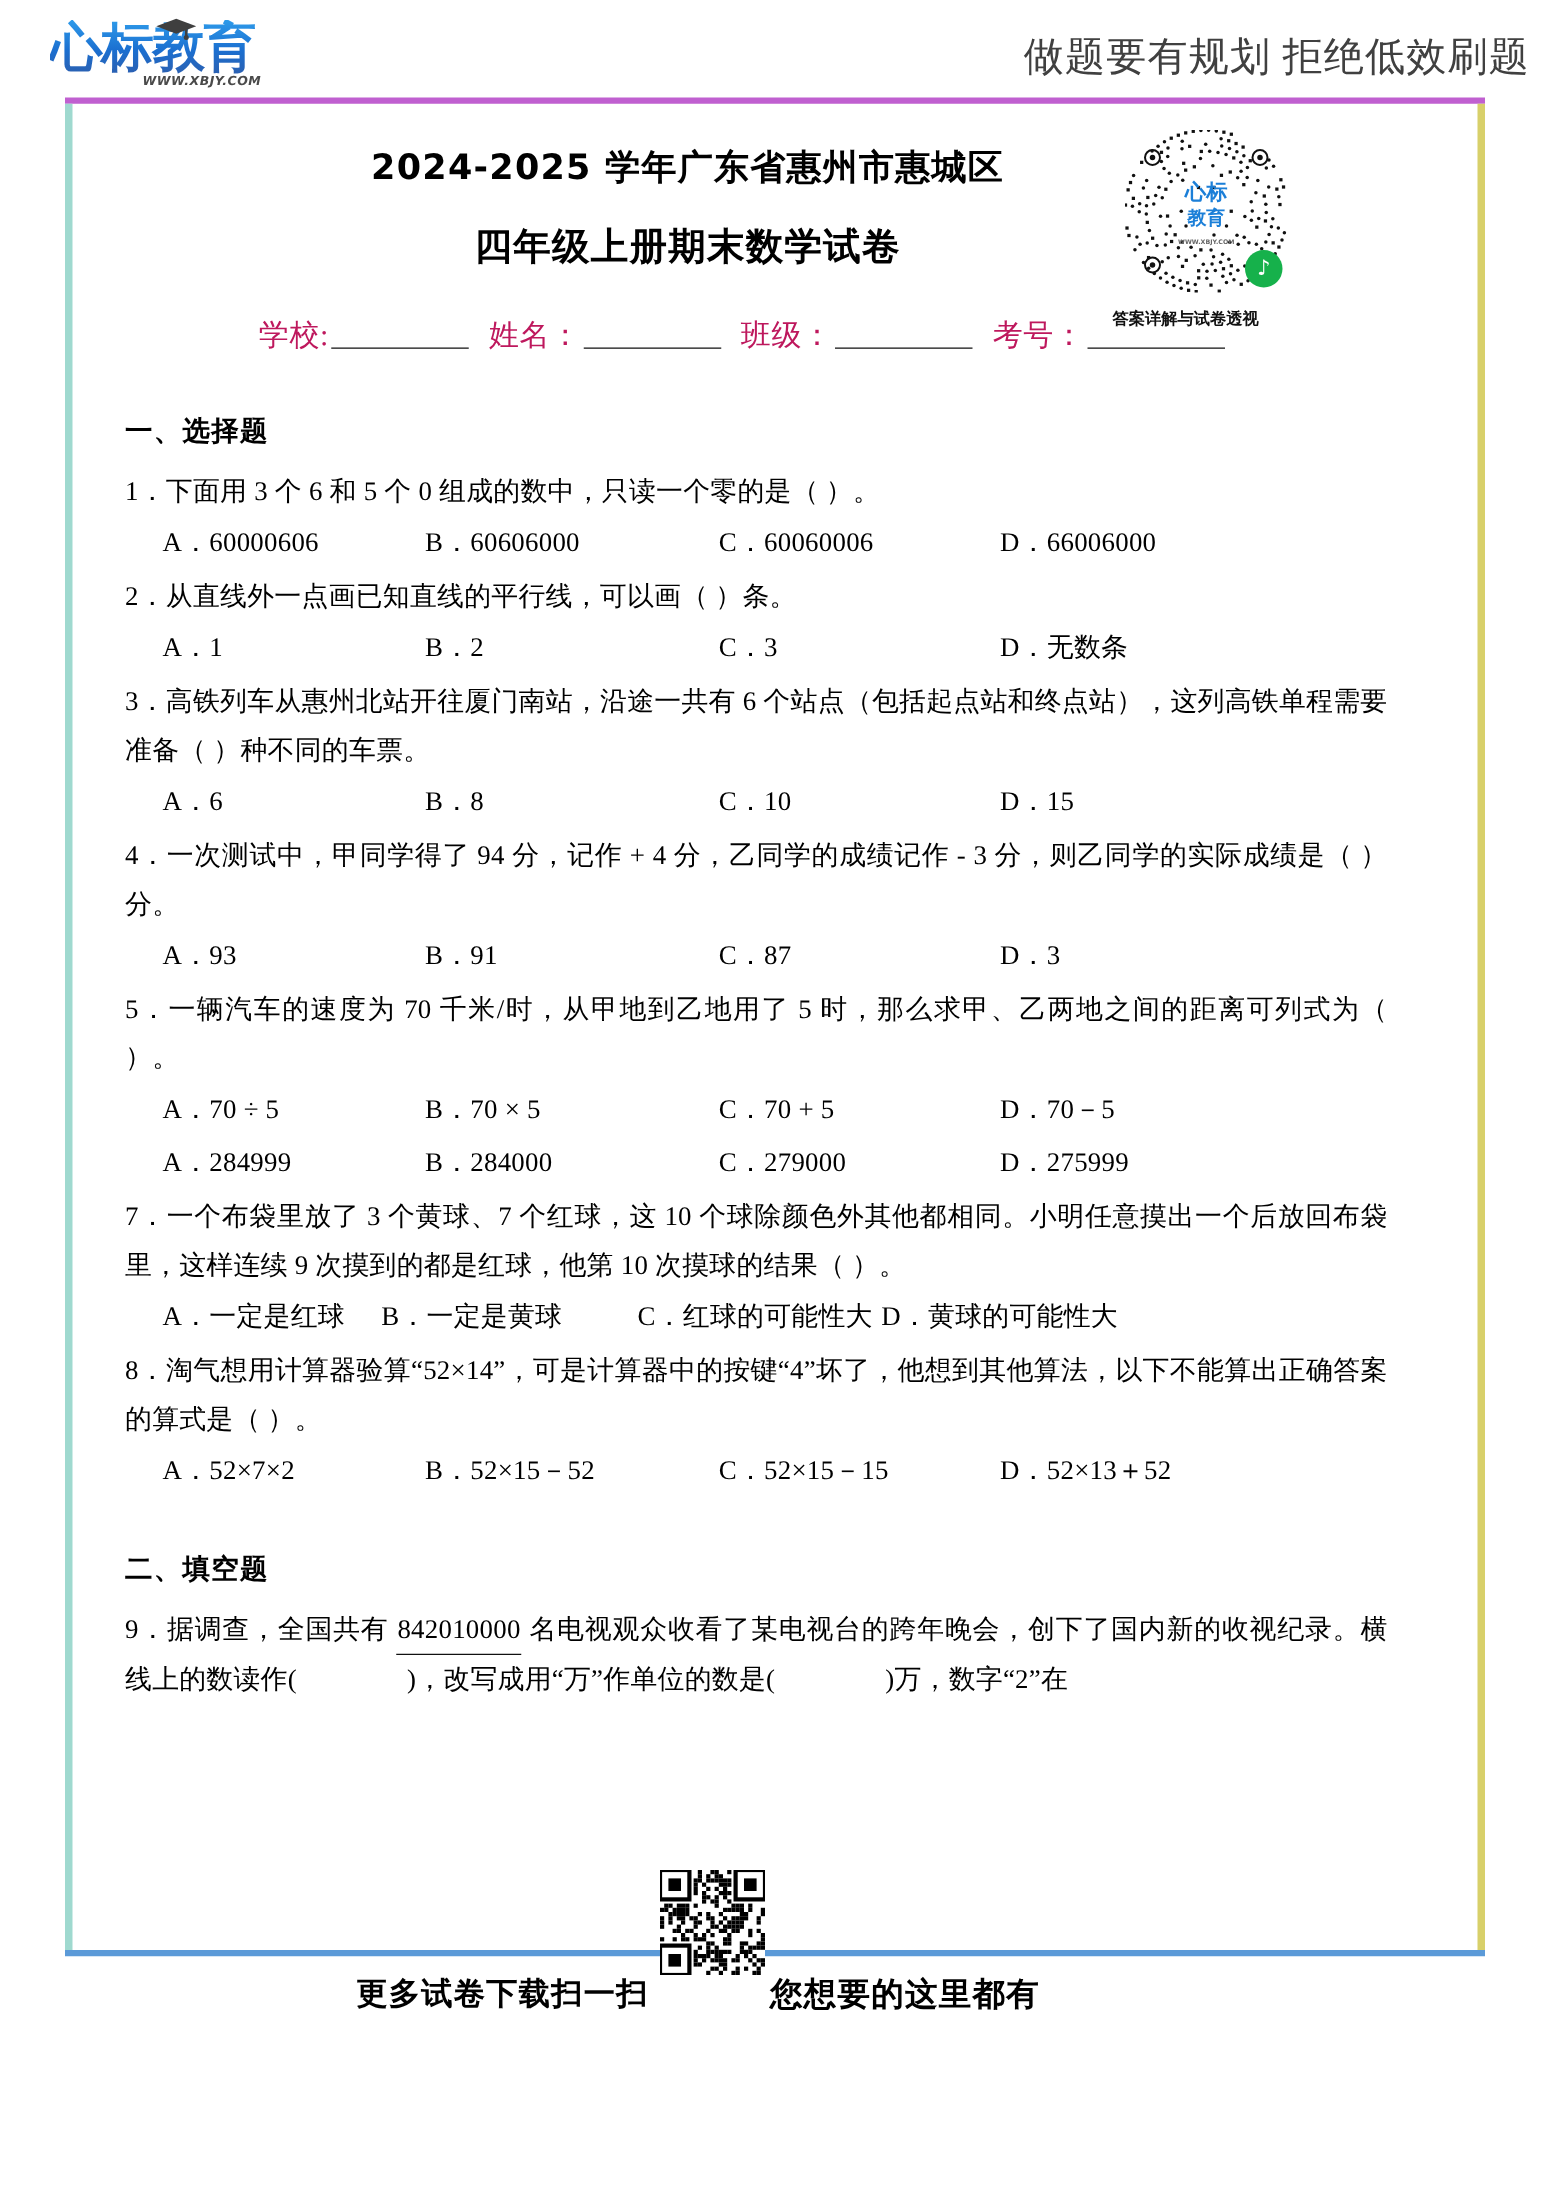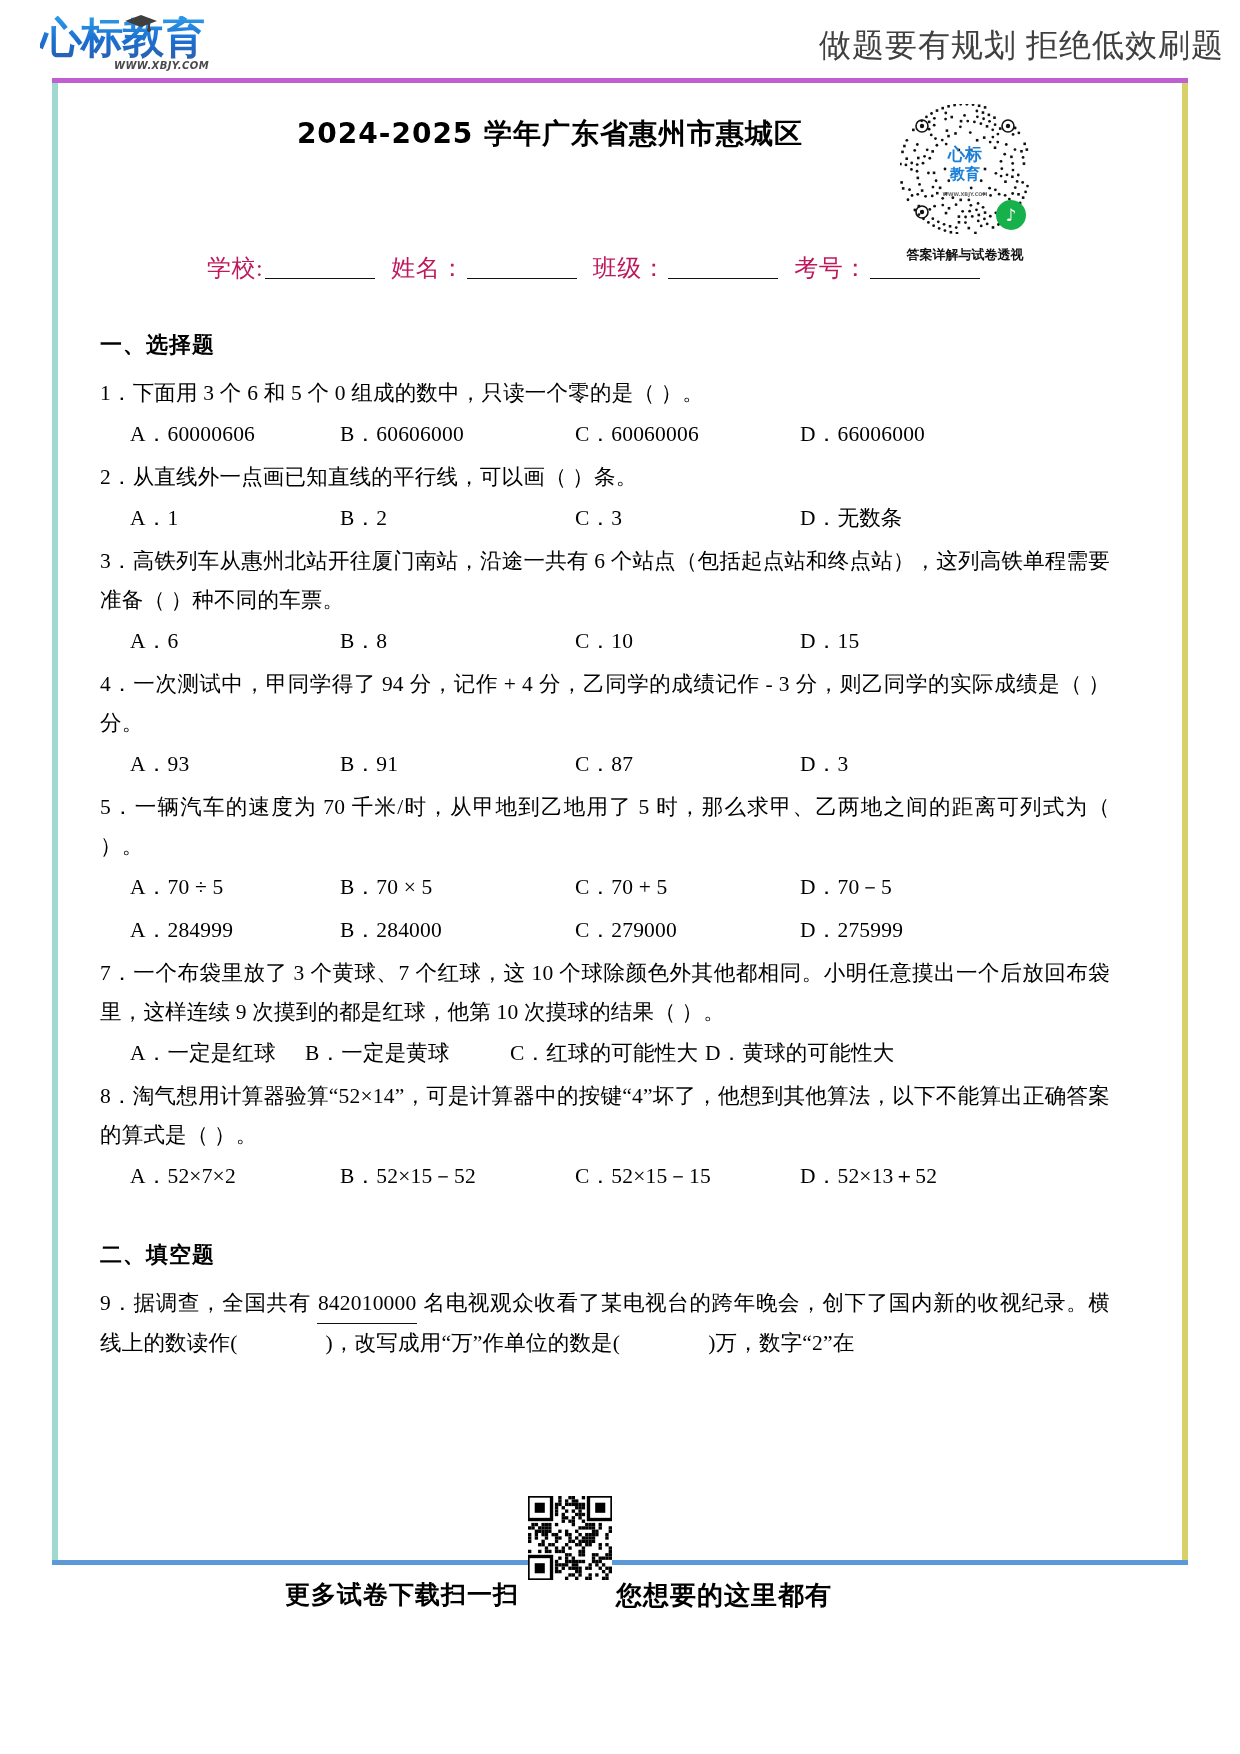--- a/index.html
+++ b/index.html
@@ -92,21 +92,21 @@
   .qr-inner-l1{font-size:17px;display:block;}
   .qr-inner-l2{font-size:15px;display:block;}
   .qr-inner-url{font-size:5px;display:block;color:#666;}
   .qr-badge{
     position:absolute;right:4px;bottom:4px;width:30px;height:30px;
     border-radius:50%;background:#16b14b;
     color:#fff;font-family:"DejaVu Sans",sans-serif;font-size:17px;
     line-height:30px;text-align:center;
   }
   .qr-caption{
-    position:absolute;left:890px;top:246px;width:150px;text-align:center;
+    position:absolute;left:890px;top:246px;width:150px;
     font-family:"DejaVu Sans","Liberation Sans",sans-serif;
     font-size:13px;font-weight:bold;color:#111;white-space:nowrap;
   }
 
   
   .info-line{
     position:absolute;left:207px;top:252px;
     font-size:24px;letter-spacing:.5px;white-space:nowrap;color:#be185d;
   }
   .info-line .blank{
@@ -174,20 +174,21 @@
   <div class="slogan">做题要有规划 拒绝低效刷题</div>
 </div>
 
 <div class="frame-top"></div>
 <div class="frame-left"></div>
 <div class="frame-right"></div>
 <div class="frame-bottom"></div>
 
 <div class="title-block">
   <div class="title1">2024-2025 学年广东省惠州市惠城区</div>
+  <div class="title2">四年级上册期末数学试卷</div>
 </div>
 
 <div class="qr-top">
   <svg class="qr-burst" viewBox="0 0 130 130" id="burst">
       <rect x="83.7" y="63.7" width="2.6" height="2.6" fill="#111"></rect>
       <circle cx="81.18033988749895" cy="76.75570504584947" r="1.4" fill="#111"></circle>
       <circle cx="71.18033988749895" cy="84.02113032590307" r="1.4" fill="#111"></circle>
       <circle cx="48.819660112501055" cy="76.75570504584947" r="1.4" fill="#111"></circle>
       <circle cx="45" cy="65" r="1.4" fill="#111"></circle>
       <rect x="57.51966011250105" y="44.67886967409693" width="2.6" height="2.6" fill="#111"></rect>

